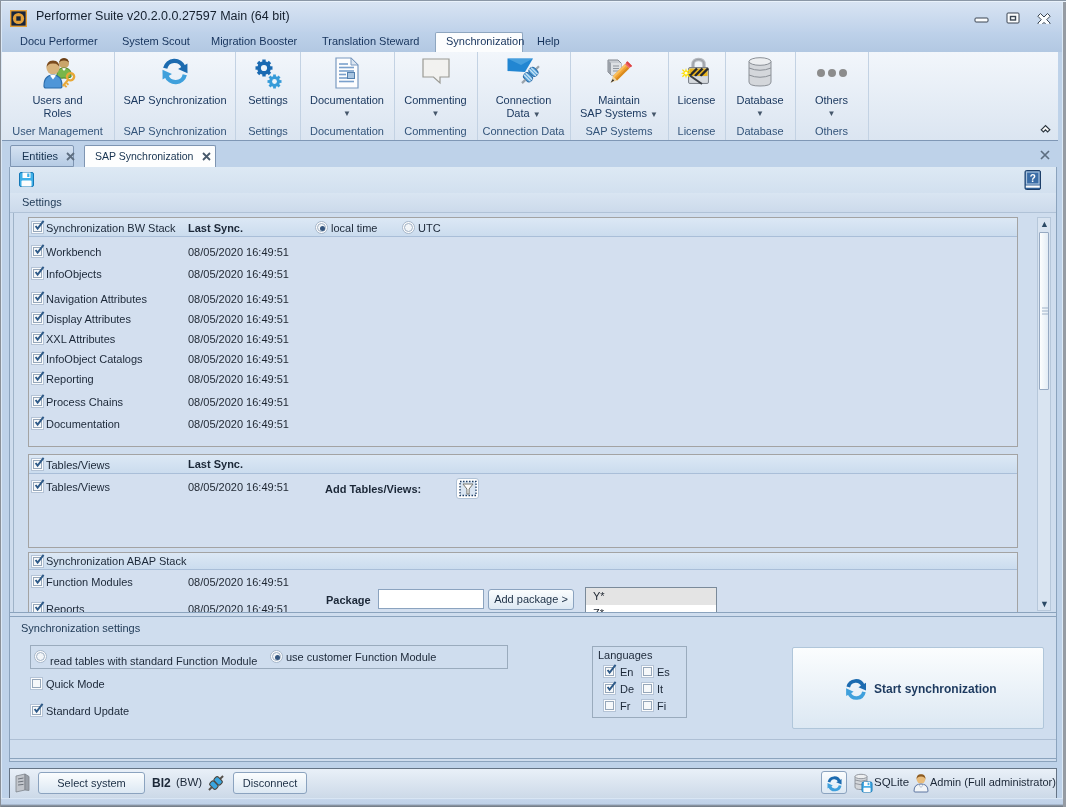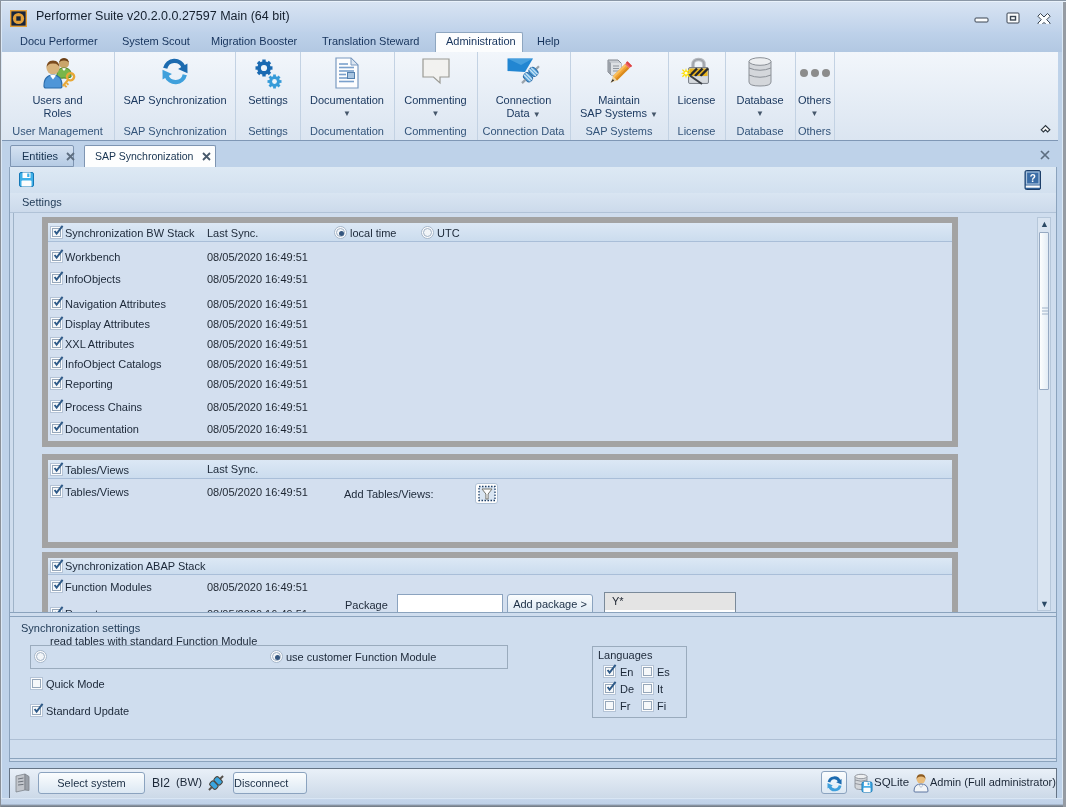--- a/index.html
+++ b/index.html
@@ -27,34 +27,34 @@
   font-size:11px; color:#16324f; }
 #tab1 { left:0; width:64px; background:linear-gradient(#d5e2f1,#b5cbe4); }
 #tab2 { left:74px; width:132px; background:#fdfefe; height:23px; border-bottom:none; }
 #client { left:9px; top:167px; width:1048px; height:595px; border:1px solid #8ba3bd; border-top:none;
   background:#cfddee; }
 #toolbar { left:0; top:0; width:1046px; height:26px; background:linear-gradient(#dde9f4,#d2e0ef); }
 #capt { left:0; top:26px; width:1046px; height:20px; background:linear-gradient(#d9e5f2,#ccdaeb);
   border-bottom:1px solid #b0c2d7; }
 #capt-text { left:12px; top:3px; color:#223c58; }
 #content { left:0; top:46px; width:1046px; height:400px; background:#cfddee; border-bottom:1px solid #8ba3bd;}
-.panel { position:absolute; left:32px; width:916px; background:#d3dfef; border:6px solid #a3a3a3; }
+.panel { position:absolute; left:18px; width:990px; background:#d3dfef; border:1px solid #a3a3a3; }
 .phead { position:absolute; left:0; top:0; width:100%; height:19px;
   background:linear-gradient(#dce8f5,#cbdcee); border-bottom:1px solid #a9bed8; }
 .cb { position:absolute; width:13px; height:13px; background:#fbfcfd; border:1px solid #b4c3d6; }
 .cb i { position:absolute; left:1px; top:1px; width:9px; height:9px; border:1px solid #96a7ba; background:#f6f8fa;}
 .cb svg { position:absolute; left:1px; top:-2px; }
 .cbu { position:absolute; width:13px; height:13px; background:#fbfcfd; border:1px solid #b4c3d6; }
 .cbu i { position:absolute; left:1px; top:1px; width:9px; height:9px; border:1px solid #96a7ba; background:#f6f8fa;}
 .rad { position:absolute; width:13px; height:13px; border-radius:50%; background:#fdfdfe; border:1px solid #a5b6c9; }
 .rad i { position:absolute; left:1px; top:1px; width:9px; height:9px; border-radius:50%; border:1px solid #9fb0c3; background:#f2f5f8;}
 .rad.sel b { position:absolute; left:4px; top:4px; width:5px; height:5px; border-radius:50%; background:#35567e; }
 .lbl { position:absolute; font-size:11px; color:#1b2737; white-space:nowrap; }
 .date { position:absolute; font-size:11px; color:#1d2530; white-space:nowrap; }
-.bold { font-weight:normal; }
+.bold { font-weight:bold; }
 #vscroll { left:1027px; top:50px; width:14px; height:394px; background:#d9e4f1; border:1px solid #b6c7da;}
 #vthumb { position:absolute; left:1px; top:14px; width:10px; height:158px; background:linear-gradient(90deg,#fdfefe,#e3ecf5); border:1px solid #96a9c2; border-radius:1px;}
 .sarrow { position:absolute; left:2px; font-size:9px; color:#2c4a66; }
 #syncpanel { left:9px; top:616px; width:1048px; height:143px; border:1px solid #8ba3bd; background:#cfddee; }
 .gbox { position:absolute; border:1px solid #9aabbd; }
 .btn { position:absolute; background:linear-gradient(#fbfdfe,#dce8f3); border:1px solid #8ba3bf; border-radius:3px;
   color:#1c2f45; font-size:11px; }
 #statusbar { left:9px; top:768px; width:1048px; height:31px; border:1px solid #657486;
   background:linear-gradient(#e9f0f8,#ccd9e8); }
 #frame-bottom { left:0; top:798px; width:1066px; height:9px; background:linear-gradient(#e2edf8 0%,#c3d4ea 18%,#c0d2e8 62%,#a9bad0 72%,#8a94a0 82%,#6d7681 100%); }
@@ -81,21 +81,21 @@
   <rect x="35" y="1" width="12" height="10" rx="1" fill="#fbfdfe" stroke="#3a4552"></rect>
   <rect x="38.5" y="4.5" width="5" height="3.5" fill="none" stroke="#3a4552" stroke-width="1.4"></rect>
   <path d="M68.5 1.5 l3.5 3.5 3.5-3.5 2.7 2.7 -3.5 3.5 3.5 3.5 -2.7 2.7 -3.5 -3.5 -3.5 3.5 -2.7 -2.7 3.5 -3.5 -3.5 -3.5 z" fill="#fbfdfe" stroke="#3a4552" stroke-width="1"></path>
 </svg>
 <div class="abs" id="menurow"></div>
 <div class="abs" id="admintab"></div>
 <div class="abs menuitem" style="left:20px">Docu Performer</div>
 <div class="abs menuitem" style="left:122px">System Scout</div>
 <div class="abs menuitem" style="left:211px">Migration Booster</div>
 <div class="abs menuitem" style="left:322px">Translation Steward</div>
-<div class="abs menuitem" style="left:446px">Administration</div>
+<div class="abs menuitem" style="left:446px">Synchronization</div>
 <div class="abs menuitem" style="left:537px">Help</div>
 <div class="abs" id="ribbon">
 <div class="rcell" style="left:0;width:114px">
   <svg class="ricon" width="36" height="34" viewBox="0 0 36 34">
     <ellipse cx="24" cy="6.5" rx="5" ry="5" fill="#c9a56a"></ellipse>
     <path d="M19 7 Q19 1 24 1 Q29 1 29 7 Q29 3.5 24 3.5 Q19 3.5 19 7 Z" fill="#6b3f16"></path>
     <path d="M17 17 Q17 11 24 11 Q31 11 31 17 L31 20 Q27 22 24 21 Q20 22 17 20 Z" fill="#79b64a" stroke="#4e8426" stroke-width="1"></path>
     <path d="M22 11.5 L24 14 L26 11.5 Q24 10.5 22 11.5 Z" fill="#fff"></path>
     <ellipse cx="13" cy="11" rx="6.5" ry="6.5" fill="#d8b37c"></ellipse>
     <path d="M6.5 12 Q6 3.5 13 3.5 Q20 3.5 19.5 12 Q19.5 6.5 13 6.5 Q6.5 6.5 6.5 12 Z" fill="#7a4a1e"></path>
@@ -243,21 +243,21 @@
 <div class="rcell" style="left:724px;width:71px">
   <svg class="ricon" width="26" height="30" viewBox="0 0 26 30">
     <path d="M2 4.5 L2 25 Q2 29 13 29 Q24 29 24 25 L24 4.5" fill="#d4d7db" stroke="#8b9097"></path>
     <path d="M2 11 Q13 15.5 24 11 M2 18 Q13 22.5 24 18" fill="none" stroke="#8b9097"></path>
     <ellipse cx="13" cy="4.5" rx="11" ry="3.8" fill="#eceef0" stroke="#8b9097"></ellipse>
   </svg>
   <div class="rlabel" style="top:42px">Database</div>
   <div class="rlabel" style="top:57px;font-size:8px;color:#44566a">▼</div>
   <div class="rgroup">Database</div>
 </div>
-<div class="rcell" style="left:794px;width:40px">
+<div class="rcell" style="left:794px;width:74px">
   <svg class="ricon" style="top:16px" width="32" height="10" viewBox="0 0 32 10">
     <circle cx="5" cy="5" r="4" fill="#8c8c8c"></circle>
         <circle cx="16" cy="5" r="4" fill="#8c8c8c"></circle>
         <circle cx="27" cy="5" r="4" fill="#8c8c8c"></circle>
   </svg>
   <div class="rlabel" style="top:42px">Others</div>
   <div class="rlabel" style="top:57px;font-size:8px;color:#44566a">▼</div>
   <div class="rgroup">Others</div>
 </div>
 </div>
@@ -467,21 +467,21 @@
       <div class="sarrow" style="top:381px">▼</div>
     </div>
 </div>
 <div class="abs" id="syncpanel">
   <div style="position:absolute;left:0;top:122px;width:1046px;height:1px;background:#aebfd4"></div>
   <div class="lbl" style="left:11px;top:5px;color:#223c58">Synchronization settings</div>
   <div class="gbox" style="left:20px;top:28px;width:478px;height:24px"></div>
   <div class="rad" style="left:24px;top:33px">
       <i></i>
     </div>
-  <div class="lbl" style="left:40px;top:18px">read tables with standard Function Module</div>
+  <div class="lbl" style="left:40px;top:38px">read tables with standard Function Module</div>
   <div class="rad sel" style="left:260px;top:33px">
       <i></i>
       <b></b>
     </div>
   <div class="lbl" style="left:276px;top:34px">use customer Function Module</div>
   <div class="cbu" style="left:20px;top:60px">
       <i></i>
     </div>
   <div class="lbl" style="left:36px;top:61px">Quick Mode</div>
   <div class="cb" style="left:20px;top:87px">
@@ -516,20 +516,31 @@
       </div>
     <div class="lbl" style="left:64px;top:36px">It</div>
     <div class="cbu" style="left:10px;top:52px">
         <i></i>
       </div>
     <div class="lbl" style="left:27px;top:53px">Fr</div>
     <div class="cbu" style="left:48px;top:52px">
         <i></i>
       </div>
     <div class="lbl" style="left:64px;top:53px">Fi</div>
+  </div>
+  <div class="btn" style="left:782px;top:30px;width:252px;height:82px;border-radius:2px;border-color:#b0c6da">
+    <svg style="position:absolute;left:51px;top:29px" width="24" height="24" viewBox="0 0 30 30">
+     <g transform="rotate(32 15 15)">
+      <path d="M5.5 18 A 9.6 9.6 0 0 1 20.2 7" fill="none" stroke="#1c6bb0" stroke-width="4.6"></path>
+      <path d="M21.5 1.8 L26.6 10 L16.4 11.4 Z" fill="#1c6bb0"></path>
+      <path d="M25.3 12.8 A 9.6 9.6 0 0 1 10.5 23.8" fill="none" stroke="#3fa0dc" stroke-width="4.6"></path>
+      <path d="M9.2 28.9 L4 20.8 L14.3 19.4 Z" fill="#3fa0dc"></path>
+     </g>
+    </svg>
+    <div class="lbl bold" style="left:81px;top:34px;font-size:12px;color:#1d3a5f">Start synchronization</div>
   </div>
 </div>
 <div class="abs" id="statusbar">
   <svg style="position:absolute;left:4px;top:4px" width="18" height="20" viewBox="0 0 18 20">
     <path d="M2 3 L11 1 L11 17 L2 19 Z" fill="#c2c6cc" stroke="#7e848c" stroke-width=".8"></path>
     <path d="M11 1 L15 3.5 L15 17.5 L11 17 Z" fill="#9aa0a8" stroke="#7e848c" stroke-width=".8"></path>
     <g stroke="#6e747c" stroke-width="1">
         <line x1="4" y1="6" x2="9.5" y2="5"></line>
         <line x1="4" y1="9" x2="9.5" y2="8.2"></line>
         <line x1="4" y1="12" x2="9.5" y2="11.4"></line>
@@ -539,21 +550,21 @@
   <div class="lbl bold" style="left:142px;top:7px;font-size:12px">BI2</div>
   <div class="lbl" style="left:166px;top:7px;font-size:11.5px">(BW)</div>
   <svg style="position:absolute;left:196px;top:4px" width="20" height="20" viewBox="0 0 20 20">
     <g transform="rotate(45 10 10)">
       <rect x="9" y="0" width="2" height="4.5" fill="#55504a"></rect>
       <rect x="5.8" y="4.2" width="8.4" height="5.6" rx="1.8" fill="#3aa5de" stroke="#4b453d" stroke-width="1.1"></rect>
       <rect x="5.8" y="10.2" width="8.4" height="5.6" rx="1.8" fill="#3aa5de" stroke="#4b453d" stroke-width="1.1"></rect>
       <rect x="9" y="15.5" width="2" height="4.5" fill="#55504a"></rect>
     </g>
   </svg>
-  <div class="btn" style="left:223px;top:3px;width:74px;height:22px;text-align:left;line-height:20px">Disconnect</div>
+  <div class="btn" style="left:223px;top:3px;width:74px;height:22px;text-align:center;line-height:20px">Disconnect</div>
   <div class="btn" style="left:811px;top:2px;width:26px;height:23px">
     <svg style="position:absolute;left:4px;top:3px" width="17" height="17" viewBox="0 0 30 30">
      <g transform="rotate(32 15 15)">
       <path d="M5.5 18 A 9.6 9.6 0 0 1 20.2 7" fill="none" stroke="#1c6bb0" stroke-width="5"></path>
       <path d="M21.5 1.8 L26.6 10 L16.4 11.4 Z" fill="#1c6bb0"></path>
       <path d="M25.3 12.8 A 9.6 9.6 0 0 1 10.5 23.8" fill="none" stroke="#3fa0dc" stroke-width="5"></path>
       <path d="M9.2 28.9 L4 20.8 L14.3 19.4 Z" fill="#3fa0dc"></path>
      </g>
     </svg>
   </div>

